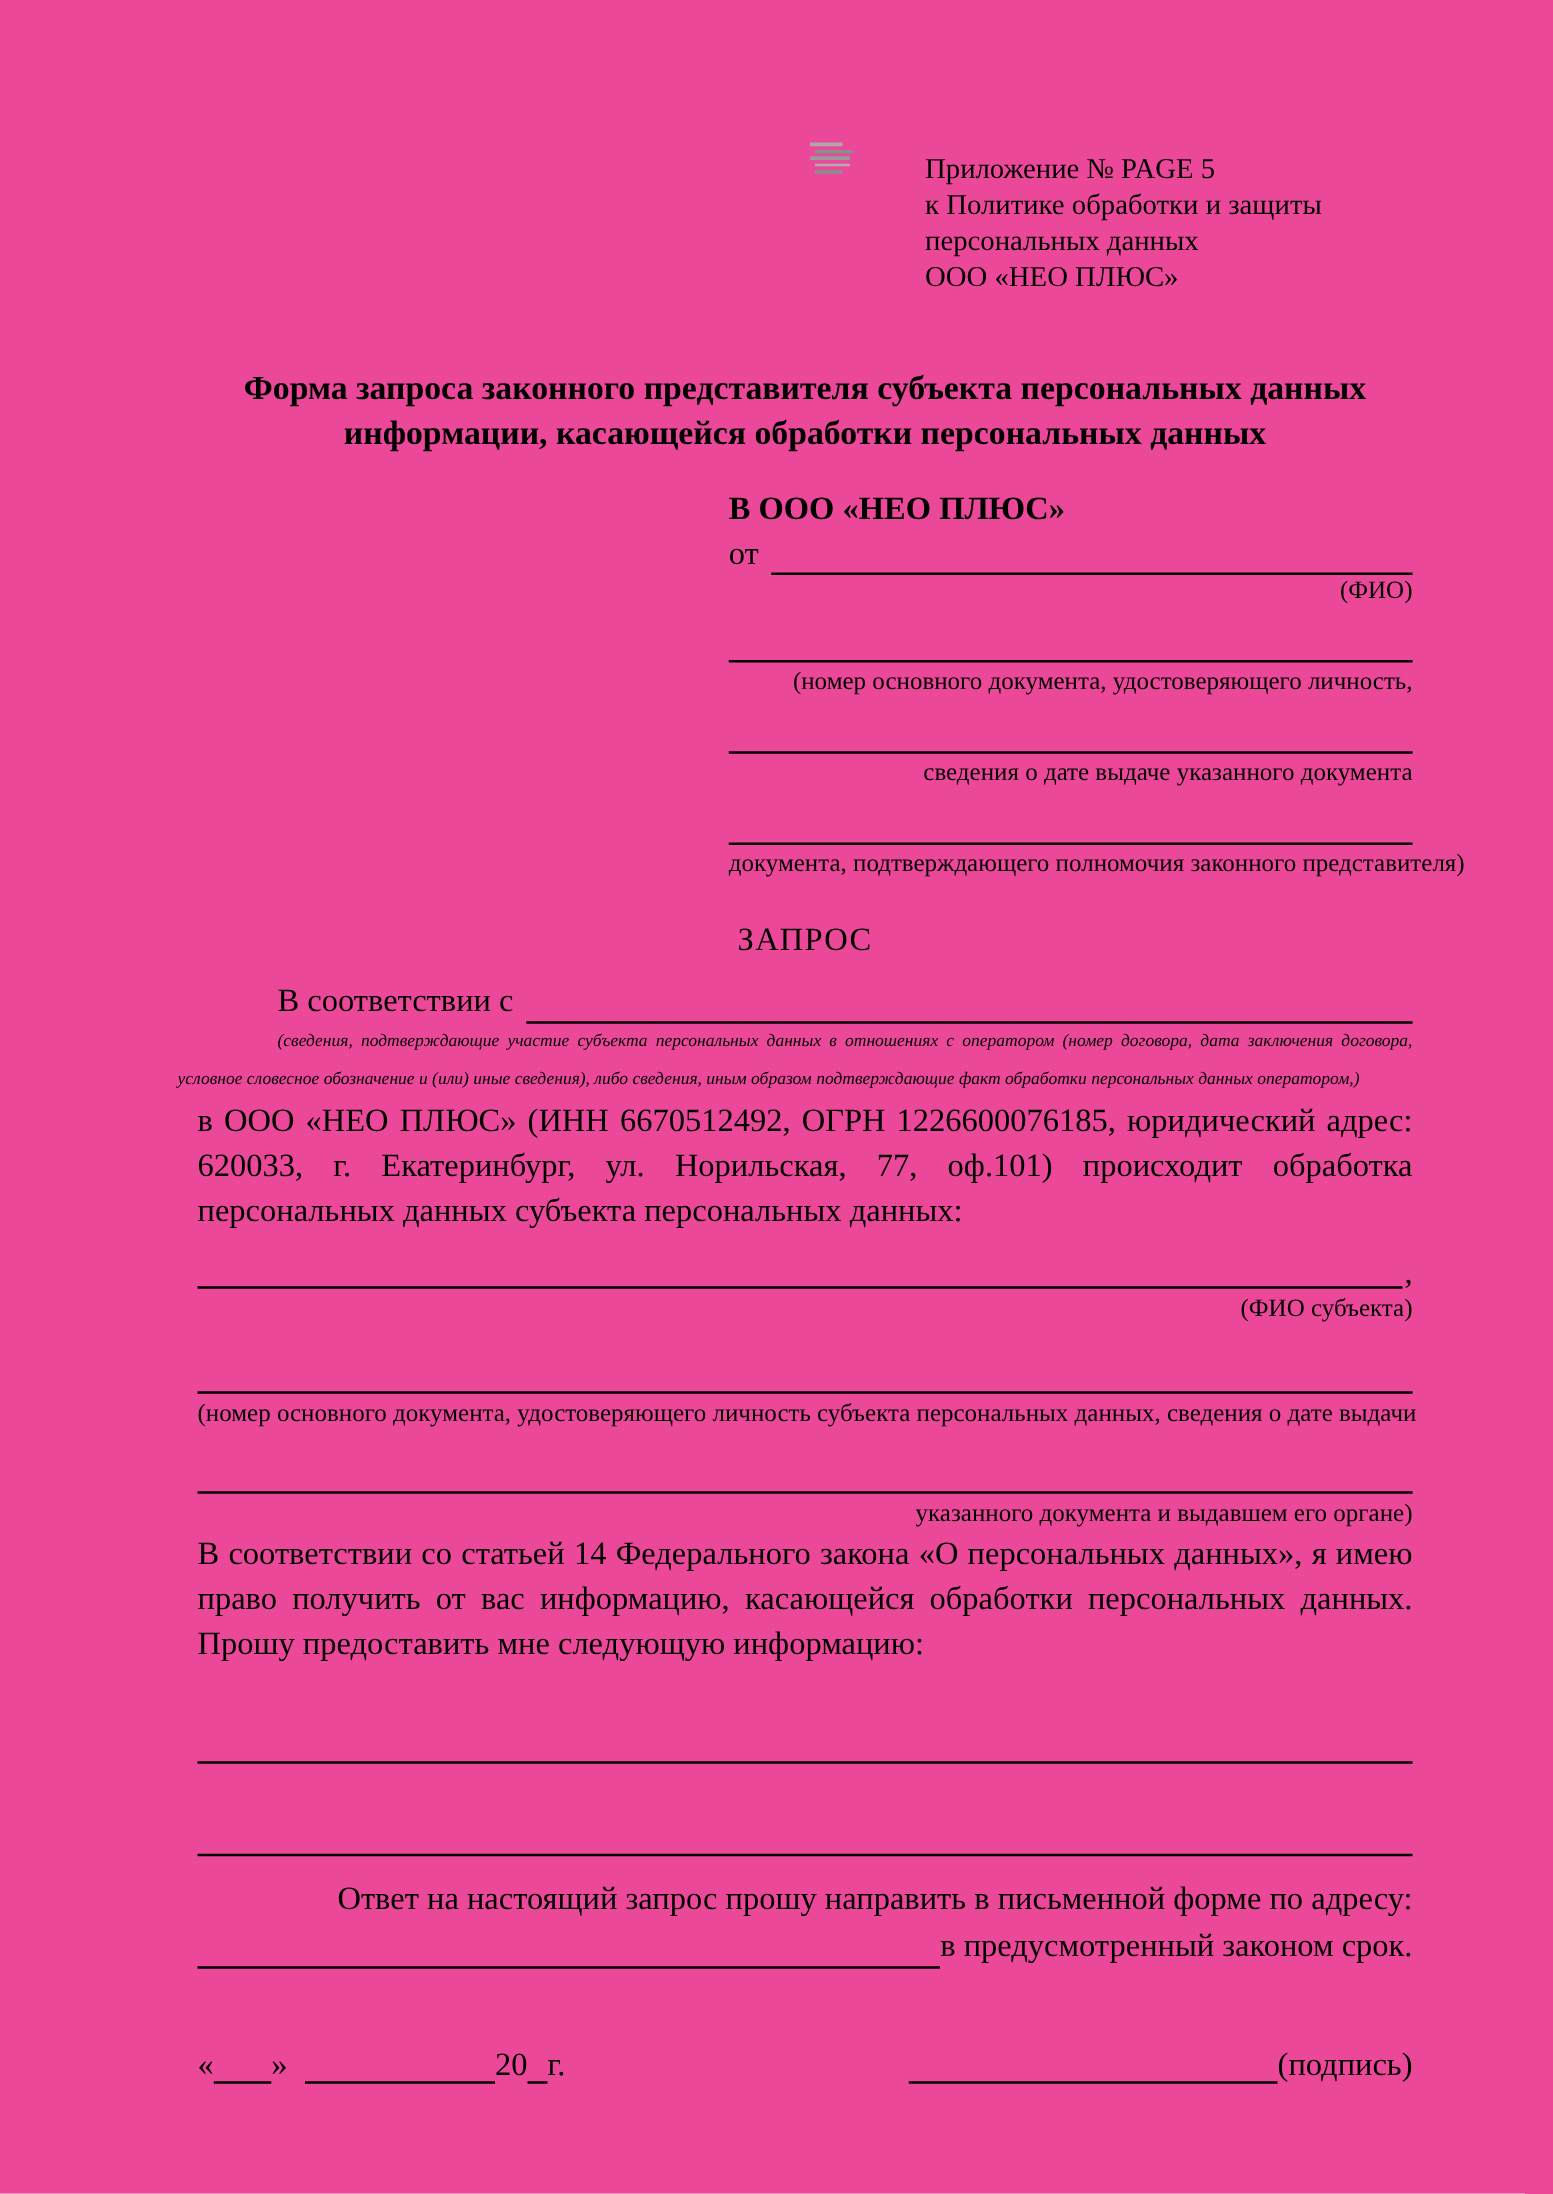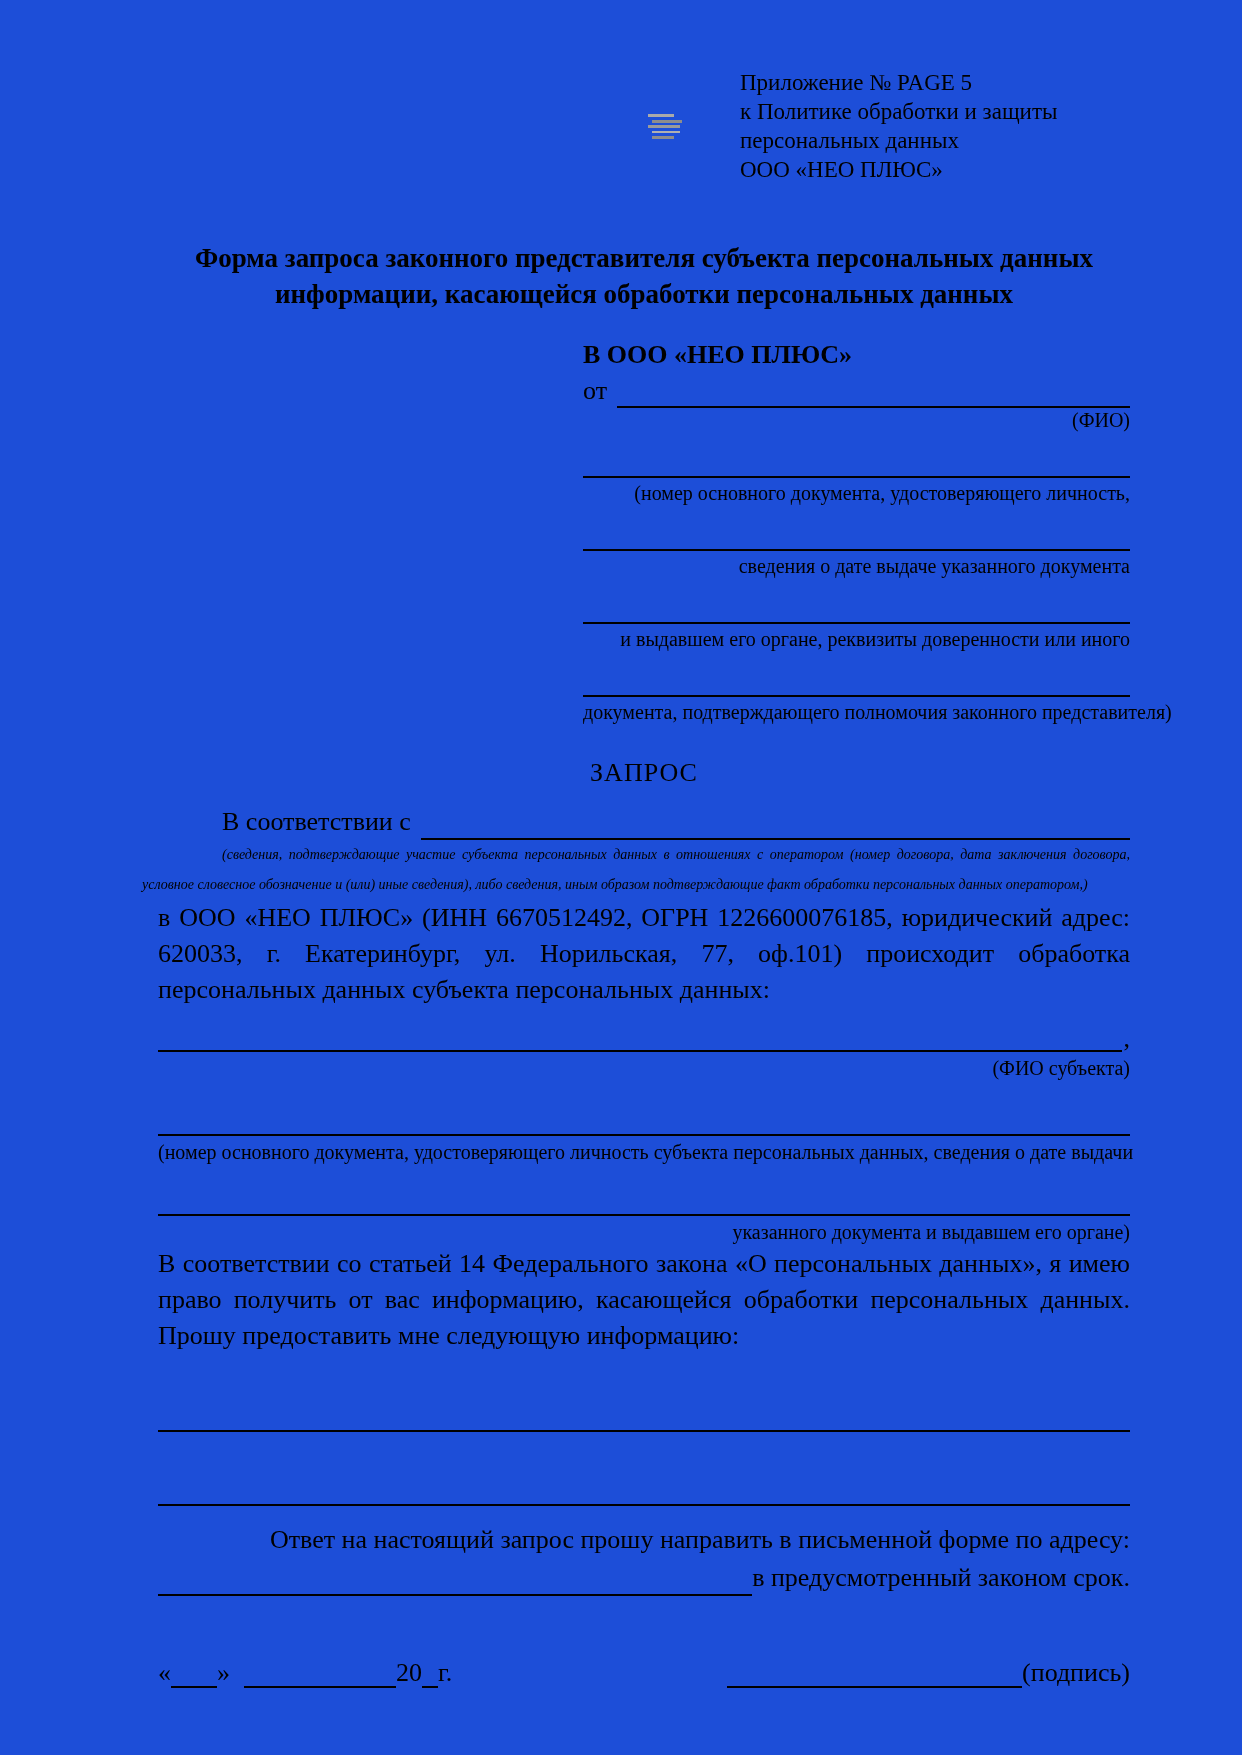--- a/index.html
+++ b/index.html
@@ -3,22 +3,22 @@
 <meta charset="utf-8">
 <style>
   * { margin: 0; padding: 0; box-sizing: border-box; }
   html, body { background: #ffffff; }
   body { font-family: "Liberation Serif", "DejaVu Serif", serif; color: #000; }
 
   .page {
     position: relative;
     width: 1242px;
     height: 1755px;
-    background: #1d4ed8;
-    padding: 68px 112px 40px 158px; 
+    background: #ec4899;
+    padding: 120px 112px 40px 158px; 
     overflow: hidden;
   }
 
   
   .img-placeholder {
     position: absolute;
     left: 648px;
     top: 112px;
     width: 34px;
     height: 28px;
@@ -161,24 +161,20 @@
     <div class="field-group">
       <div class="blank-line"></div>
       <div class="caption">(номер основного документа, удостоверяющего личность,</div>
     </div>
 
     <div class="field-group">
       <div class="blank-line"></div>
       <div class="caption">сведения о дате выдаче указанного документа</div>
     </div>
 
-    <div class="field-group">
-      <div class="blank-line"></div>
-      <div class="caption">и выдавшем его органе, реквизиты доверенности или иного</div>
-    </div>
 
     <div class="field-group">
       <div class="blank-line"></div>
       <div class="caption">документа, подтверждающего полномочия законного представителя)</div>
     </div>
   </div>
 
   <div class="zapros-heading">ЗАПРОС</div>
 
   <div class="inline-row intro-row body-text">

